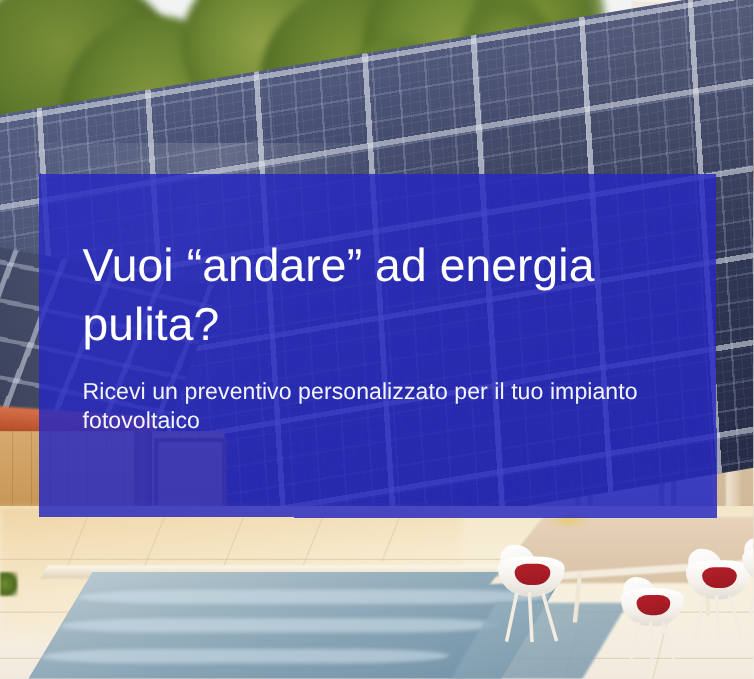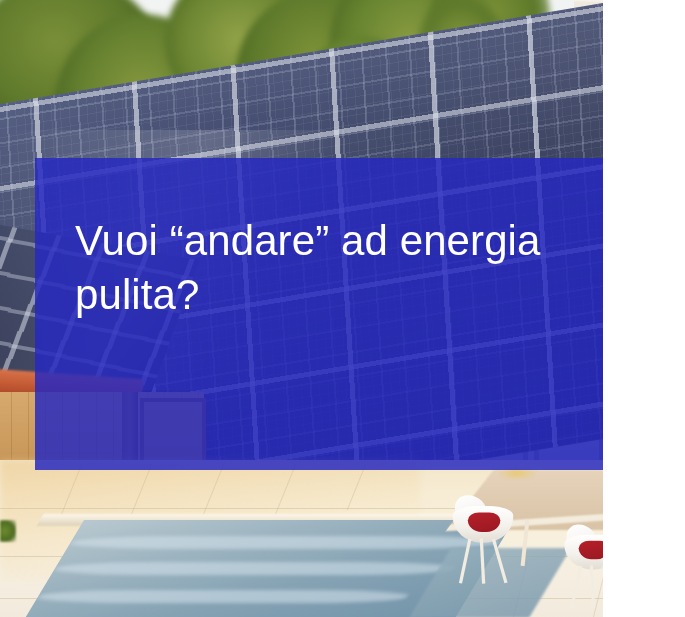--- a/index.html
+++ b/index.html
@@ -7,21 +7,21 @@
     margin: 0;
     padding: 0;
     background: #ffffff;
   }
   body {
     font-family: "Liberation Sans", sans-serif;
   }
 
   #stage {
     position: relative;
-    width: 603px;
+    width: 685px;
     height: 617px;
     overflow: hidden;
     background: #ded7c8;
   }
 
   
   .photo {
     position: absolute;
     inset: 0;
     overflow: hidden;
@@ -650,16 +650,17 @@
 
       </div>
     </div>
 
     <div class="photo-soft"></div>
   </div>
 
   <div class="overlay-card">
     <div class="overlay-inner">
       <h1 class="hero-heading">Vuoi “andare” ad energia pulita?</h1>
+      <p class="hero-sub">Ricevi un preventivo personalizzato per il tuo impianto fotovoltaico</p>
     </div>
   </div>
 
 </div>
 
 </body></html>

